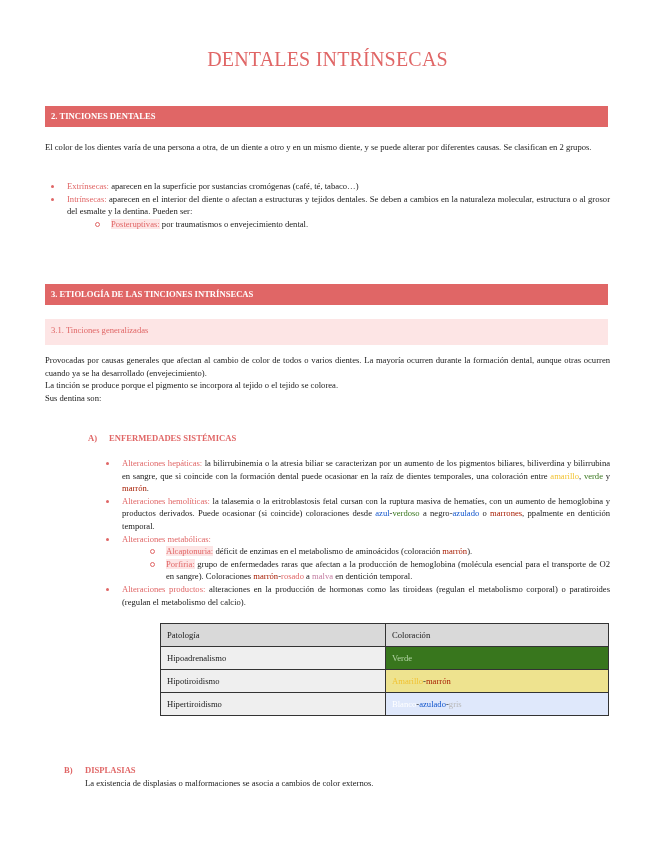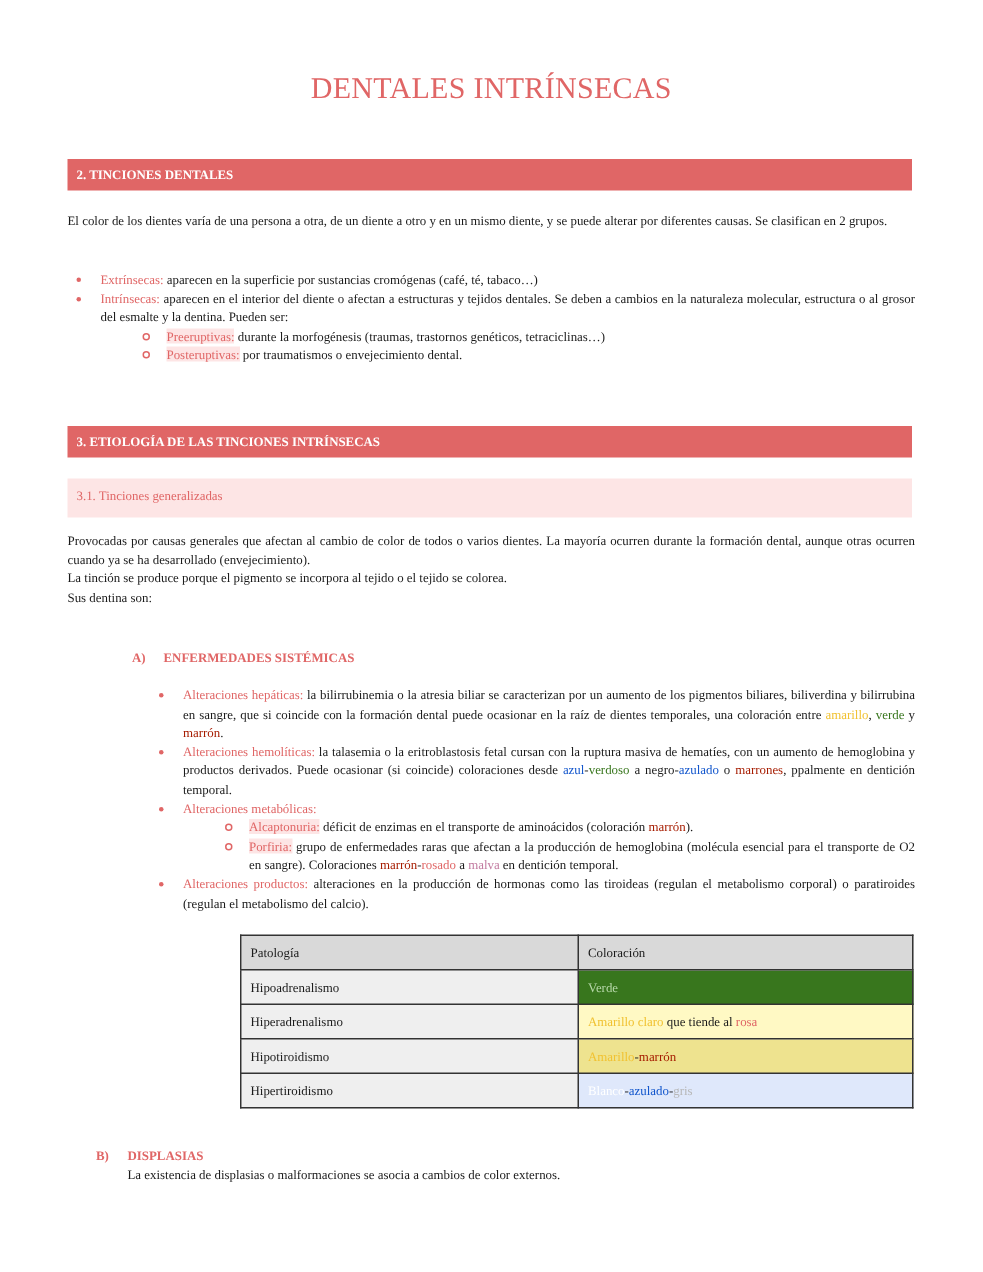--- a/index.html
+++ b/index.html
@@ -83,23 +83,20 @@
 <div class="para" style="top:141px;">El color de los dientes varía de una persona a otra, de un diente a otro y en un mismo diente, y se puede alterar por diferentes causas. Se clasifican en 2 grupos.</div>
 
 <ul class="para" style="top:180px;">
   <li class="b1">
     <span class="red">Extrínsecas:</span><span> aparecen en la superficie por sustancias cromógenas (café, té, tabaco…)</span>
   </li>
   <li class="b1">
     <span class="red">Intrínsecas:</span><span> aparecen en el interior del diente o afectan a estructuras y tejidos dentales. Se deben a cambios en la naturaleza molecular, estructura o al grosor del esmalte y la dentina. Pueden ser:</span>
     <ul>
       <li class="b2">
-        <span class="hl">Preeruptivas:</span><span> durante la morfogénesis (traumas, trastornos genéticos, tetraciclinas…)</span>
-      </li>
-      <li class="b2">
         <span class="hl">Posteruptivas:</span><span> por traumatismos o envejecimiento dental.</span>
       </li>
     </ul>
   </li>
 </ul>
 
 <div class="h-bar" style="top:284px;">3. ETIOLOGÍA DE LAS TINCIONES INTRÍNSECAS</div>
 <div class="h-sub" style="top:319px;">3.1. Tinciones generalizadas</div>
 
 <div class="para" style="top:354px;">
@@ -116,21 +113,21 @@
   <li class="b1">
     <span class="red">Alteraciones hepáticas:</span><span> la bilirrubinemia o la atresia biliar se caracterizan por un aumento de los pigmentos biliares, biliverdina y bilirrubina en sangre, que si coincide con la formación dental puede ocasionar en la raíz de dientes temporales, una coloración entre </span><span class="ylw">amarillo</span><span>, </span><span class="grn">verde</span><span> y </span><span class="brn">marrón</span><span>.</span>
   </li>
   <li class="b1">
     <span class="red">Alteraciones hemolíticas:</span><span> la talasemia o la eritroblastosis fetal cursan con la ruptura masiva de hematíes, con un aumento de hemoglobina y productos derivados. Puede ocasionar (si coincide) coloraciones desde </span><span class="blu">azul</span><span>-</span><span class="grn">verdoso</span><span> a negro-</span><span class="blu">azulado</span><span> o </span><span class="brn">marrones</span><span>, ppalmente en dentición temporal.</span>
   </li>
   <li class="b1">
     <span class="red">Alteraciones metabólicas:</span>
     <ul>
       <li class="b2">
-        <span class="hl">Alcaptonuria:</span><span> déficit de enzimas en el transporte de aminoácidos (coloración </span><span class="brn">marrón</span><span>).</span>
+        <span class="hl">Alcaptonuria:</span><span> déficit de enzimas en el metabolismo de aminoácidos (coloración </span><span class="brn">marrón</span><span>).</span>
       </li>
       <li class="b2">
         <span class="hl">Porfiria:</span><span> grupo de enfermedades raras que afectan a la producción de hemoglobina (molécula esencial para el transporte de O2 en sangre). Coloraciones </span><span class="brn">marrón</span><span>-</span><span class="pink">rosado</span><span> a </span><span class="mauve">malva</span><span> en dentición temporal.</span>
       </li>
     </ul>
   </li>
   <li class="b1">
     <span class="red">Alteraciones productos:</span><span> alteraciones en la producción de hormonas como las tiroideas (regulan el metabolismo corporal) o paratiroides (regulan el metabolismo del calcio).</span>
   </li>
 </ul>
@@ -139,24 +136,20 @@
   <tbody>
       <tr class="head">
     <td class="c1">Patología</td>
     <td>Coloración</td>
   </tr>
   <tr>
     <td class="c1">Hipoadrenalismo</td>
     <td class="green"><span>Verde</span></td>
   </tr>
   <tr>
-    <td class="c1">Hiperadrenalismo</td>
-    <td class="lyellow"><span class="ylw">Amarillo claro</span><span> que tiende al </span><span class="pink">rosa</span></td>
-  </tr>
-  <tr>
     <td class="c1">Hipotiroidismo</td>
     <td class="dyellow"><span class="ylw">Amarillo</span><span>-</span><span class="brn">marrón</span></td>
   </tr>
   <tr>
     <td class="c1">Hipertiroidismo</td>
     <td class="lblue"><span class="wht">Blanco</span><span>-</span><span class="blu">azulado</span><span>-</span><span class="gray">gris</span></td>
   </tr>
 </tbody>
   </table>
 

